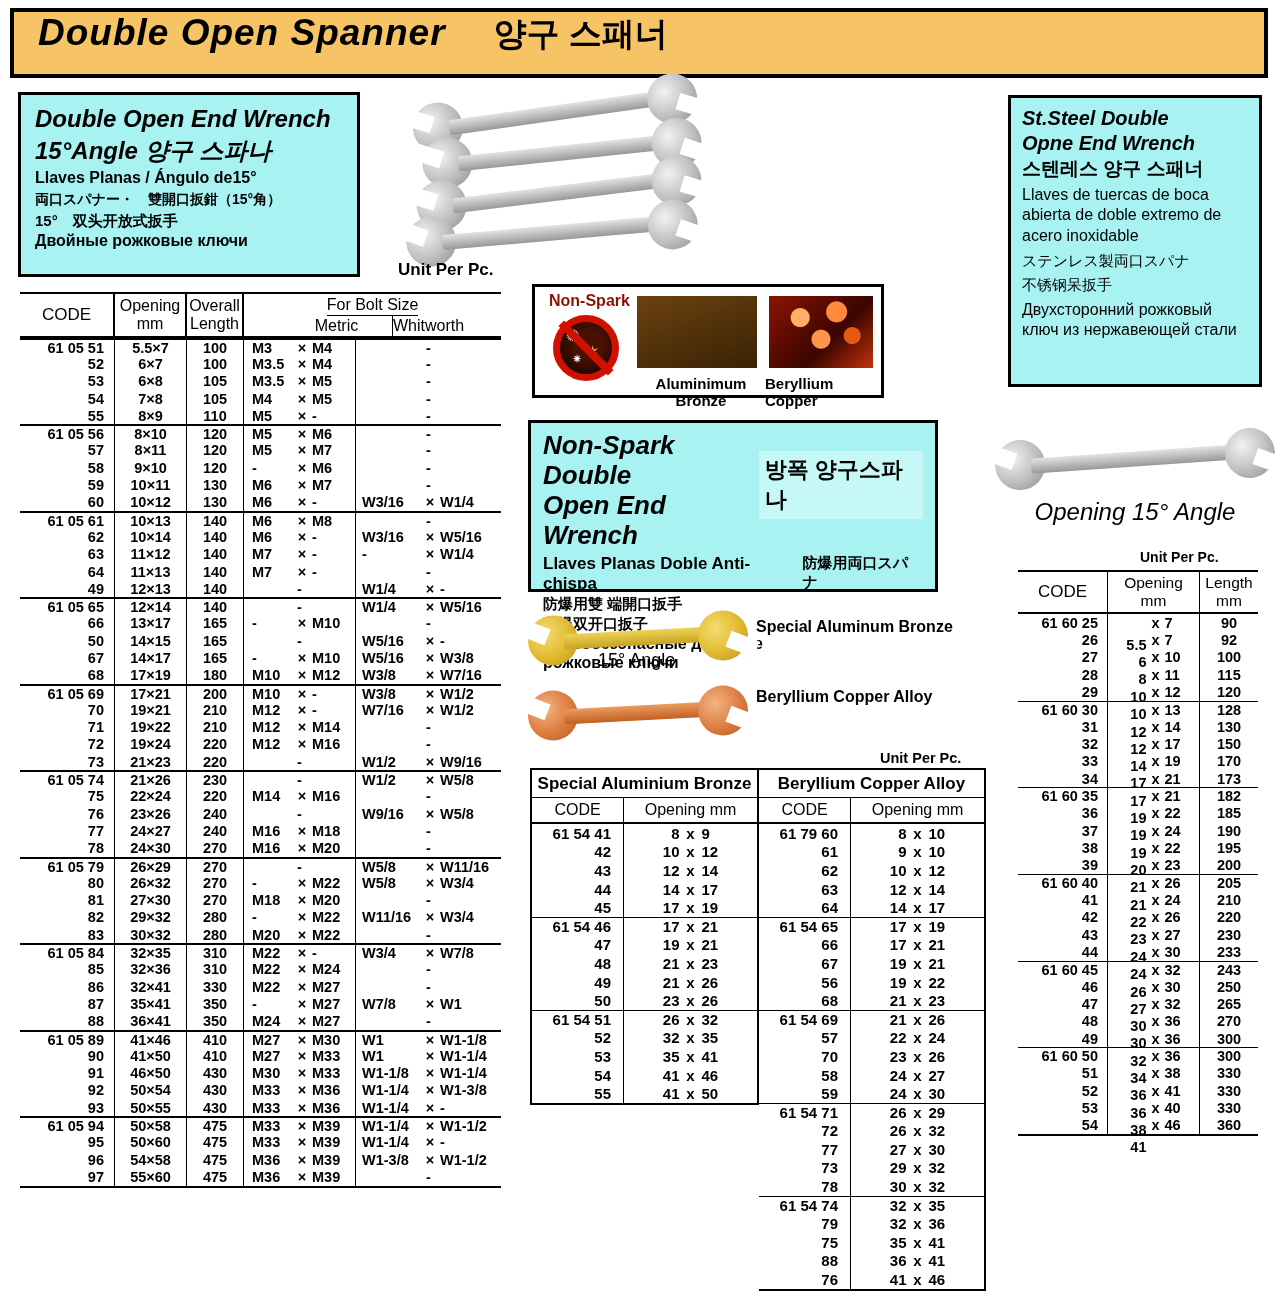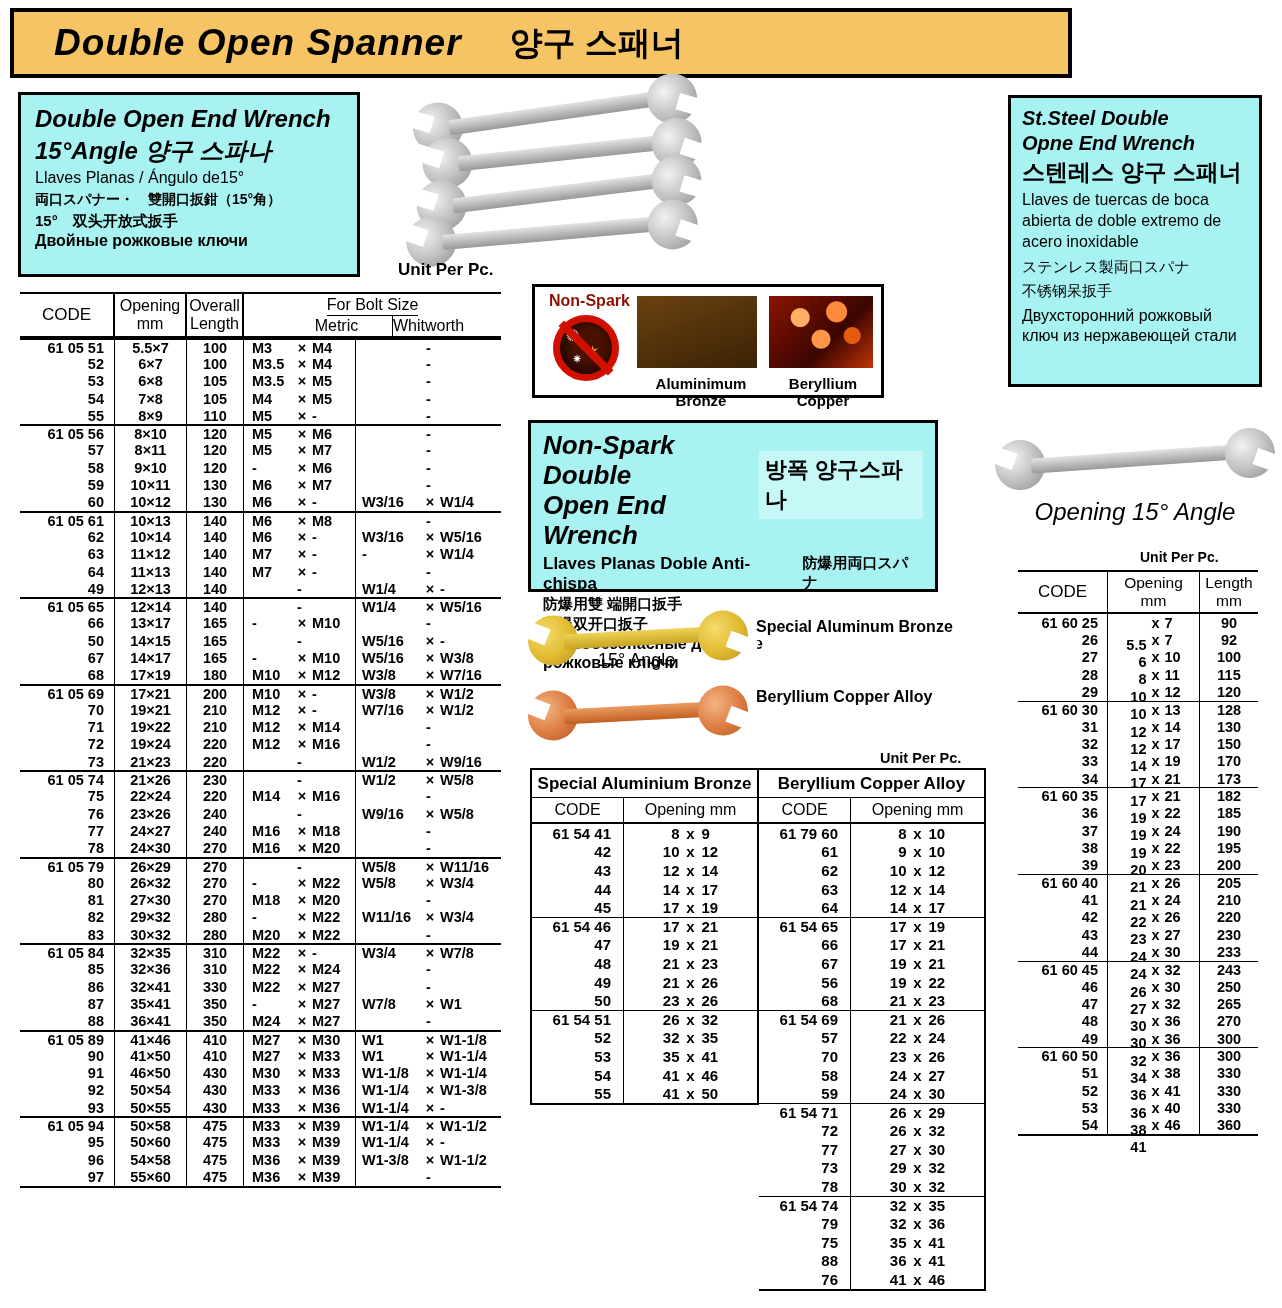--- a/index.html
+++ b/index.html
@@ -1,37 +1,37 @@
 <!DOCTYPE html>
 <html><head>
 <meta charset="utf-8">
 <style>
   * { margin:0; padding:0; box-sizing:border-box; }
   body { background:#fff; font-family:"Liberation Sans", sans-serif; color:#000; }
   #page { position:relative; width:1282px; height:1308px; background:#fff; overflow:hidden; }
 
   
-  #banner { position:absolute; left:10px; top:8px; width:1062px; height:70px;
-    border:4px solid #000; background:#f6c464; display:flex; align-items:center; padding-left:40px; }
+  #banner { position:absolute; left:10px; top:8px; width:1258px; height:70px;
+    border:4px solid #000; background:#f6c464; display:flex; align-items:flex-start; padding-left:24px; }
   #banner .t-en { font-size:37px; font-weight:bold; font-style:italic; letter-spacing:1px; }
   #banner .t-ko { font-size:33px; font-weight:bold; margin-left:48px; }
 
   
   .cyanbox { position:absolute; background:#a8f2f2; border:3px solid #000; }
   #info-left { left:18px; top:92px; width:342px; height:185px; padding:8px 14px; }
   #info-left .l1 { font-size:24px; font-weight:bold; font-style:italic; line-height:1.35; }
   #info-left .l2 { font-size:24px; font-weight:bold; font-style:italic; line-height:1.3; }
-  #info-left .l3 { font-size:16px; font-weight:normal; line-height:1.4; }
+  #info-left .l3 { font-size:16px; font-weight:bold; line-height:1.4; }
   #info-left .l4 { font-size:14px; font-weight:bold; line-height:1.5; }
   #info-left .l5 { font-size:15px; font-weight:bold; line-height:1.4; }
   #info-left .l6 { font-size:16px; font-weight:bold; line-height:1.3; }
 
   #info-right { left:1008px; top:95px; width:254px; height:292px; padding:8px 11px; }
   #info-right .r12 { font-size:20px; font-weight:bold; font-style:italic; line-height:1.25; }
-  #info-right .r3 { font-size:23px; font-weight:bold; line-height:1.4; }
+  #info-right .r3 { font-size:19px; font-weight:bold; line-height:1.4; }
   #info-right .res { font-size:16px; line-height:1.3; margin-top:2px; }
   #info-right .rjp { font-size:15px; margin-top:5px; }
   #info-right .rcn { font-size:15px; margin-top:5px; }
   #info-right .rru { font-size:16px; line-height:1.25; margin-top:5px; }
 
   .unitpc { position:absolute; font-size:16px; font-weight:bold; }
 
   
   .wrench { position:absolute; }
   .wr-shaft { position:absolute; left:36px; right:36px; top:50%; transform:translateY(-50%);
@@ -69,21 +69,21 @@
     background-blend-mode:normal; background-color:#46290a; }
   #photo-copper { left:234px; width:104px;
     background:
       radial-gradient(circle 10px at 30% 30%, #ffb066 0 9px, transparent 10px),
       radial-gradient(circle 11px at 65% 22%, #ff8a3c 0 10px, transparent 11px),
       radial-gradient(circle 10px at 50% 60%, #ff9548 0 9px, transparent 10px),
       radial-gradient(circle 9px at 80% 55%, #e65a10 0 8px, transparent 9px),
       linear-gradient(135deg,#8c1400,#3a0500 60%,#c2330a); background-color:#4a0800; }
   .ns-label { position:absolute; top:88px; font-size:15px; font-weight:bold; }
   #ns-label-bronze { left:96px; width:140px; text-align:center; }
-  #ns-label-copper { left:230px; width:116px; text-align:center; }
+  #ns-label-copper { left:230px; width:116px; }
 
   
   #ns-info { left:528px; top:420px; width:410px; height:172px; padding:8px 12px; }
   #ns-info .row1 { display:flex; justify-content:space-between; }
   #ns-info .big { font-size:26px; font-weight:bold; font-style:italic; line-height:1.15; }
   #ns-info .ko-chip { font-size:22px; font-weight:bold; background:#c6f8f8; padding:4px 6px; height:fit-content; margin-top:20px; }
   #ns-info .row2 { display:flex; justify-content:space-between; margin-top:3px; }
   #ns-info .es { font-size:17px; font-weight:bold; }
   #ns-info .jpr { font-size:15px; font-weight:bold; }
   #ns-info .zh { font-size:15px; font-weight:bold; line-height:1.35; }

